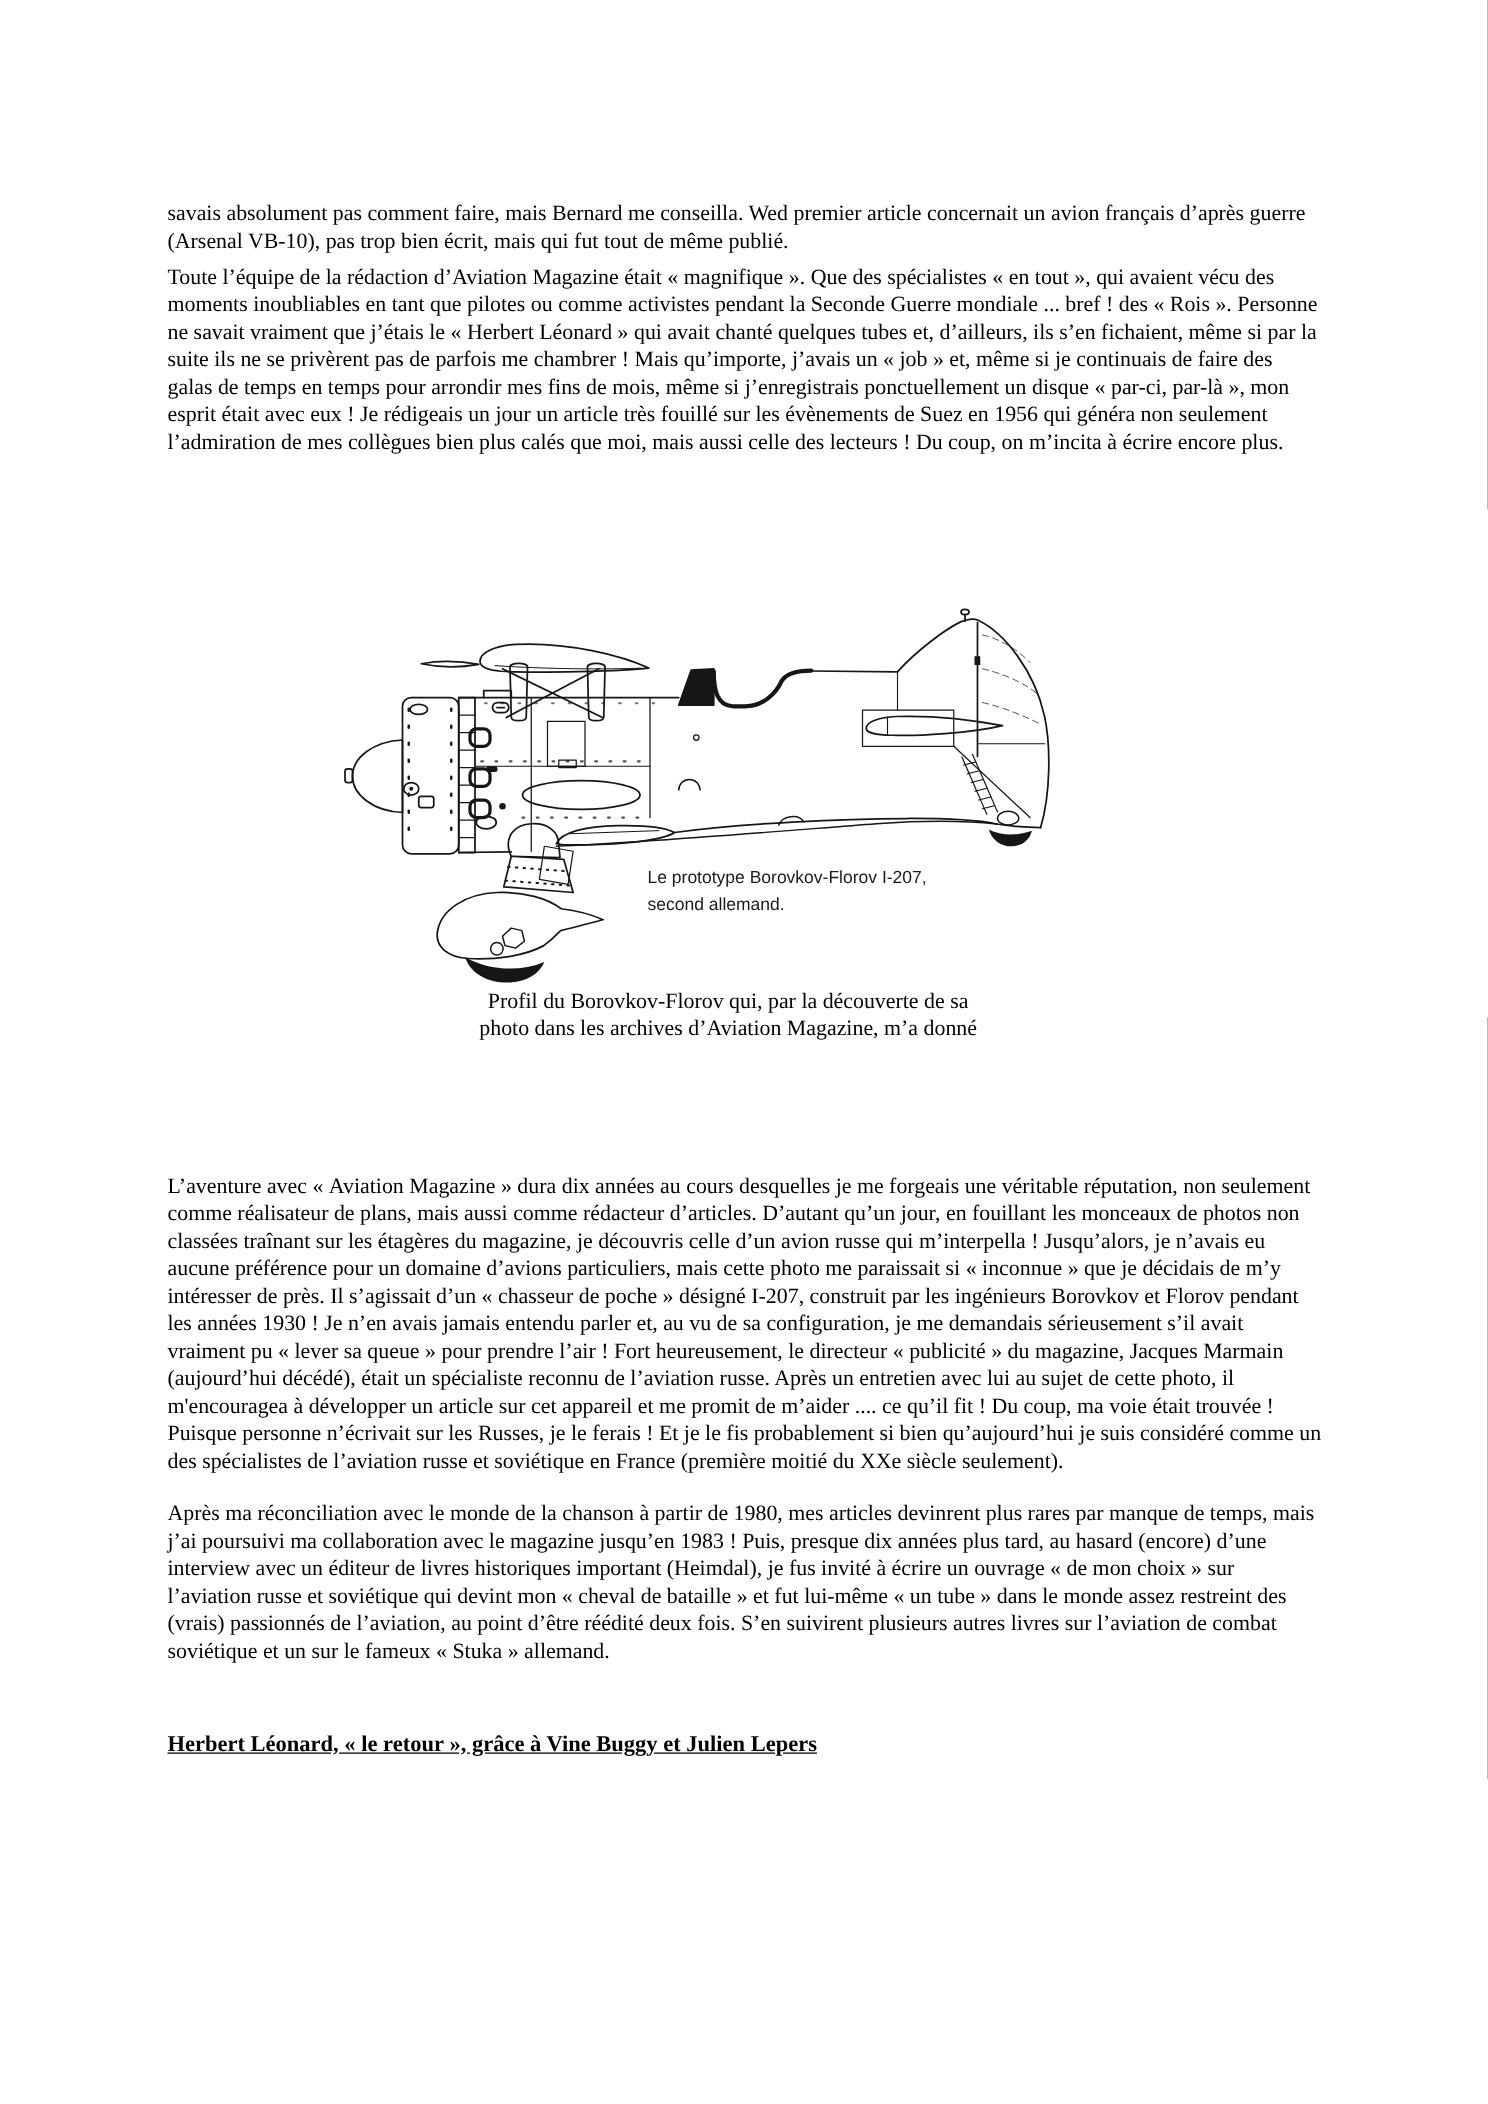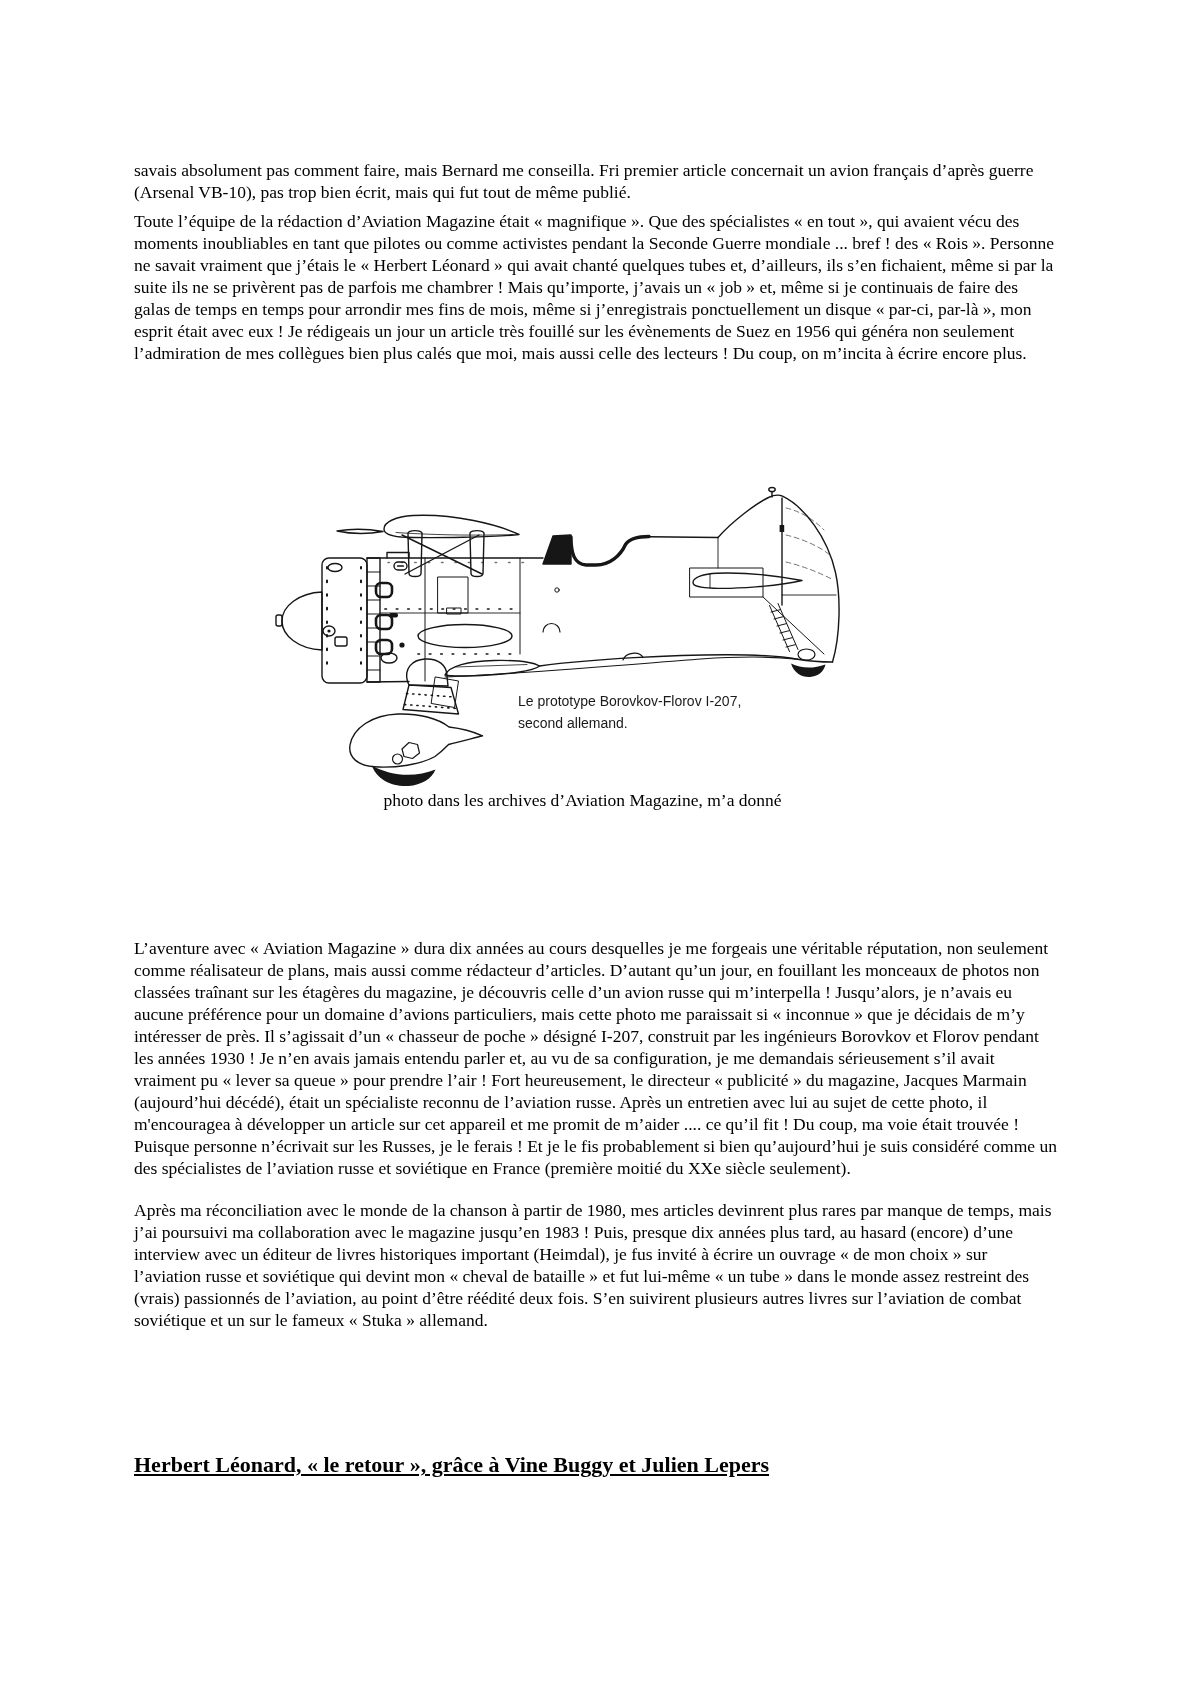--- a/index.html
+++ b/index.html
@@ -15,22 +15,22 @@
     position:absolute;left:134px;width:924px;
     font-size:17.5px;line-height:22px;
     text-align:left;white-space:normal;
   }
   .para-1{top:141px;}
   .para-2{top:192px;}
   .para-3{top:919px;}
   .para-4{top:1181px;}
   .para-5{top:1486px;}
   .heading{
-    position:absolute;left:134px;top:1436px;width:924px;
-    font-size:22px;line-height:22px;font-weight:bold;
+    position:absolute;left:134px;top:1369px;width:924px;
+    font-size:18px;line-height:22px;font-weight:bold;
     text-decoration:underline;
   }
   .figure{
     position:absolute;left:255px;top:445px;width:605px;height:346px;
   }
   .figure svg{display:block;}
   .inner-caption{
     position:absolute;left:263px;top:246px;
     font-family:"Liberation Sans","DejaVu Sans",sans-serif;
     font-size:14px;line-height:21.5px;color:#1a1a1a;
@@ -40,21 +40,21 @@
     position:absolute;left:330px;top:789px;width:505px;
     font-size:17.5px;line-height:22px;text-align:center;
     white-space:nowrap;
   }
 </style>
 </head>
 <body>
 
 <div class="page">
 
-  <p class="para para-1">savais absolument pas comment faire, mais Bernard me conseilla. Fri premier article concernait un avion français d’après guerre (Arsenal VB-10), pas trop bien écrit, mais qui fut tout de même publié.</p>
+  <p class="para para-1">savais absolument pas comment faire, mais Bernard me conseilla. Wed premier article concernait un avion français d’après guerre (Arsenal VB-10), pas trop bien écrit, mais qui fut tout de même publié.</p>
   <p class="para para-2">Toute l’équipe de la rédaction d’Aviation Magazine était «&nbsp;magnifique&nbsp;». Que des spécialistes «&nbsp;en tout&nbsp;», qui avaient vécu des moments inoubliables en tant que pilotes ou comme activistes pendant la Seconde Guerre mondiale ... bref&nbsp;! des «&nbsp;Rois&nbsp;». Personne ne savait vraiment que j’étais le «&nbsp;Herbert Léonard&nbsp;» qui avait chanté quelques tubes et, d’ailleurs, ils s’en fichaient, même si par la suite ils ne se privèrent pas de parfois me chambrer&nbsp;! Mais qu’importe, j’avais un «&nbsp;job&nbsp;» et, même si je continuais de faire des galas de temps en temps pour arrondir mes fins de mois, même si j’enregistrais ponctuellement un disque «&nbsp;par-ci, par-là&nbsp;», mon esprit était avec eux&nbsp;! Je rédigeais un jour un article très fouillé sur les évènements de Suez en 1956 qui généra non seulement l’admiration de mes collègues bien plus calés que moi, mais aussi celle des lecteurs&nbsp;! Du coup, on m’incita à écrire encore plus.</p>
 
   <div class="figure">
     <svg viewBox="0 0 605 346" width="605" height="346" aria-hidden="true">
       <g fill="none" stroke="#161616" stroke-width="1.4" stroke-linejoin="round" stroke-linecap="round">
 
         <path d="M67,147 C44,148 27,161 27,176 C27,191 44,204 67,205 Z"></path>
         <rect x="21" y="170" width="6" height="11" rx="2"></rect>
 
         <path d="M82,86 C96,83.5 114,84 128,86.5 C114,89 96,89 82,86 Z"></path>
@@ -149,20 +149,21 @@
         <path d="M117,320.5 C121.5,334.5 137,342 153.5,341 C166.5,340 176.5,334 180.5,324.5 C160,333 135,331 117,320.5 Z" fill="#161616" stroke="none"></path>
       </g>
     </svg>
     <div class="inner-caption">
       <div>Le prototype Borovkov-Florov I-207,</div>
       <div>second allemand.</div>
     </div>
   </div>
 
   <div class="fig-caption">
+    <div>Profil du Borovkov-Florov qui, par la découverte de sa</div>
     <div>photo dans les archives d’Aviation Magazine, m’a donné</div>
   </div>
 
   <p class="para para-3">L’aventure avec «&nbsp;Aviation Magazine&nbsp;» dura dix années au cours desquelles je me forgeais une véritable réputation, non seulement comme réalisateur de plans, mais aussi comme rédacteur d’articles. D’autant qu’un jour, en fouillant les monceaux de photos non classées traînant sur les étagères du magazine, je découvris celle d’un avion russe qui m’interpella&nbsp;! Jusqu’alors, je n’avais eu aucune préférence pour un domaine d’avions particuliers, mais cette photo me paraissait si «&nbsp;inconnue&nbsp;» que je décidais de m’y intéresser de près. Il s’agissait d’un «&nbsp;chasseur de poche&nbsp;» désigné I-207, construit par les ingénieurs Borovkov et Florov pendant les années 1930&nbsp;! Je n’en avais jamais entendu parler et, au vu de sa configuration, je me demandais sérieusement s’il avait vraiment pu «&nbsp;lever sa queue&nbsp;» pour prendre l’air&nbsp;! Fort heureusement, le directeur «&nbsp;publicité&nbsp;» du magazine, Jacques Marmain (aujourd’hui décédé), était un spécialiste reconnu de l’aviation russe. Après un entretien avec lui au sujet de cette photo, il m'encouragea à développer un article sur cet appareil et me promit de m’aider .... ce qu’il fit&nbsp;! Du coup, ma voie était trouvée&nbsp;! Puisque personne n’écrivait sur les Russes, je le ferais&nbsp;! Et je le fis probablement si bien qu’aujourd’hui je suis considéré comme un des spécialistes de l’aviation russe et soviétique en France (première moitié du XXe siècle seulement).</p>
   <p class="para para-4">Après ma réconciliation avec le monde de la chanson à partir de 1980, mes articles devinrent plus rares par manque de temps, mais j’ai poursuivi ma collaboration avec le magazine jusqu’en 1983&nbsp;! Puis, presque dix années plus tard, au hasard (encore) d’une interview avec un éditeur de livres historiques important (Heimdal), je fus invité à écrire un ouvrage «&nbsp;de mon choix&nbsp;» sur l’aviation russe et soviétique qui devint mon «&nbsp;cheval de bataille&nbsp;» et fut lui-même «&nbsp;un tube&nbsp;» dans le monde assez restreint des (vrais) passionnés de l’aviation, au point d’être réédité deux fois. S’en suivirent plusieurs autres livres sur l’aviation de combat soviétique et un sur le fameux «&nbsp;Stuka&nbsp;» allemand.</p>
 
   <h2 class="heading">Herbert Léonard, «&nbsp;le retour&nbsp;», grâce à Vine Buggy et Julien Lepers</h2>
 
 
 </div>

